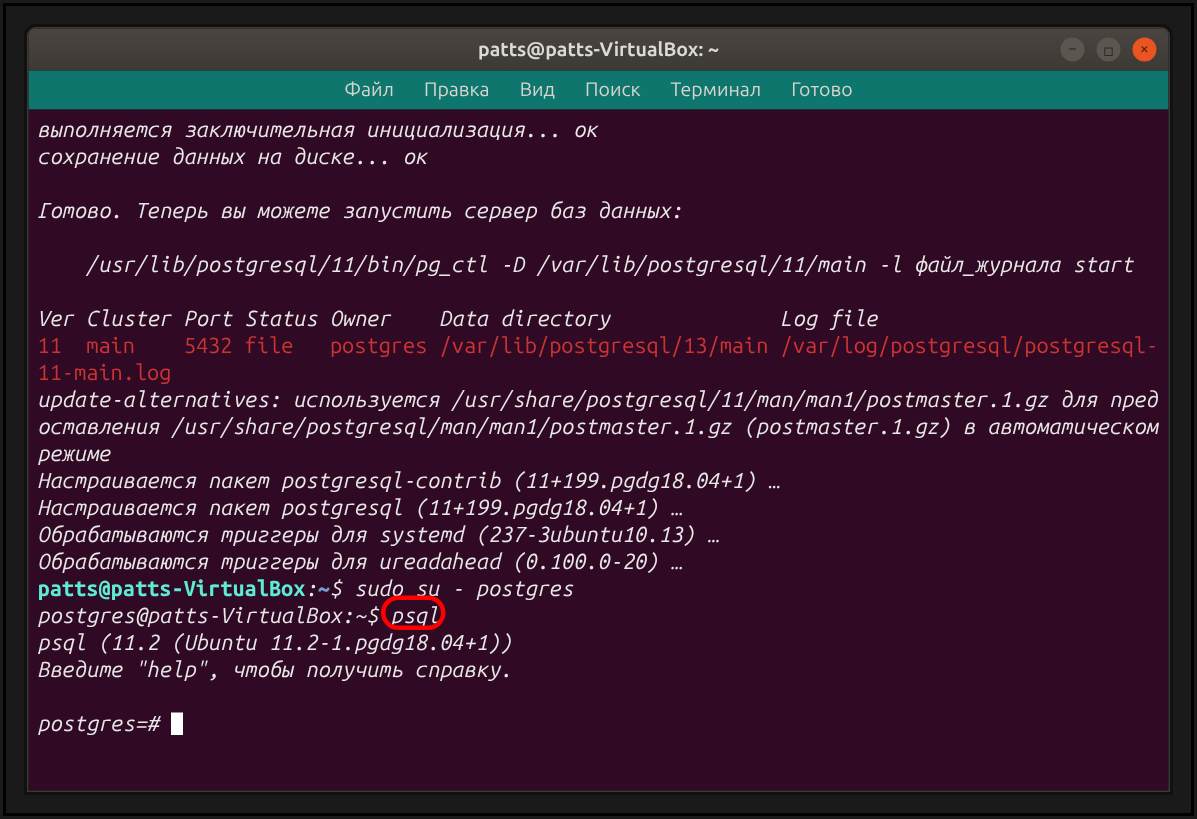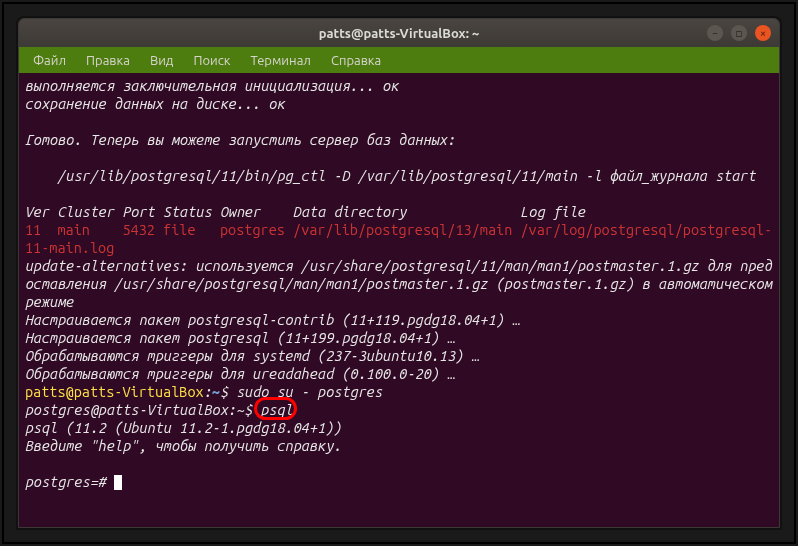--- a/index.html
+++ b/index.html
@@ -45,47 +45,48 @@
     gap: 8px;
   }
   .wc {
     width: 16px; height: 16px; border-radius: 50%;
     display: flex; align-items: center; justify-content: center;
     font-size: 11px; cursor: pointer;
     background: #5b564f; color: #2b2926;
   }
   .wc.close { background: #e95420; color: #5b2110; }
   .menubar {
-    background: #4d7c0f;
+    background: #0f766e;
     height: 26px;
     display: flex;
     align-items: center;
     padding: 0 6px;
     gap: 4px;
+    justify-content: center;
   }
   .menu-item {
     color: #d8d5cf;
     font-family: "Ubuntu", sans-serif;
     font-size: 13px;
     padding: 2px 8px;
     cursor: pointer;
   }
   .terminal {
     background: #300a24;
     color: #eee;
     height: calc(100% - 54px);
     padding: 4px 6px;
     font-size: 14.5px;
     line-height: 18px;
     white-space: pre-wrap;
     word-break: break-all;
     position: relative;
   }
   .red { color: #cc3434; }
-  .green { color: #fde047; font-weight: normal; }
+  .green { color: #5eead4; font-weight: bold; }
   .blue { color: #729fcf; font-weight: bold; }
   .white { color: #e8e8e8; font-style: italic; }
   .highlight-oval {
     position: absolute;
     border: 3px solid #ff0000;
     border-radius: 12px;
     pointer-events: none;
   }
   .cursor {
     display: inline-block;
@@ -113,34 +114,34 @@
       <div class="wc close">×</div>
     </div>
   </div>
 
   <div class="menubar">
     <span class="menu-item">Файл</span>
     <span class="menu-item">Правка</span>
     <span class="menu-item">Вид</span>
     <span class="menu-item">Поиск</span>
     <span class="menu-item">Терминал</span>
-    <span class="menu-item">Справка</span>
+    <span class="menu-item">Готово</span>
   </div>
 
   <div class="terminal"><span class="white">выполняется заключительная инициализация... ок</span>
 <span class="white">сохранение данных на диске... ок</span>
 <span> </span>
 <span class="white">Готово. Теперь вы можете запустить сервер баз данных:</span>
 <span> </span>
 <span class="white">    /usr/lib/postgresql/11/bin/pg_ctl -D /var/lib/postgresql/11/main -l файл_журнала start</span>
 <span> </span>
 <span><span class="white">Ver</span> <span class="white">Cluster</span> <span class="white">Port</span> <span class="white">Status</span> <span class="white">Owner</span>    <span class="white">Data directory</span>              <span class="white">Log file</span></span>
 <span class="red"><span>11</span>  <span>main</span>    <span>5432</span> <span>file</span>   <span>postgres</span> <span>/var/lib/postgresql/13/main</span> <span>/var/log/postgresql/postgresql-11-main.log</span></span>
 <span class="white">update-alternatives: используется /usr/share/postgresql/11/man/man1/postmaster.1.gz для предоставления /usr/share/postgresql/man/man1/postmaster.1.gz (postmaster.1.gz) в автоматическом режиме</span>
-<span class="white">Настраивается пакет postgresql-contrib (11+119.pgdg18.04+1) …</span>
+<span class="white">Настраивается пакет postgresql-contrib (11+199.pgdg18.04+1) …</span>
 <span class="white">Настраивается пакет postgresql (11+199.pgdg18.04+1) …</span>
 <span class="white">Обрабатываются триггеры для systemd (237-3ubuntu10.13) …</span>
 <span class="white">Обрабатываются триггеры для ureadahead (0.100.0-20) …</span>
 <span><span class="green">patts@patts-VirtualBox</span><span class="white">:</span><span class="blue">~</span><span class="white">$ </span><span class="white">sudo su - postgres</span></span>
 <span><span class="white">postgres@patts-VirtualBox:~$ </span><span class="white" id="psql-cmd">psql</span></span>
 <span class="white">psql (11.2 (Ubuntu 11.2-1.pgdg18.04+1))</span>
 <span class="white">Введите "help", чтобы получить справку.</span>
 <span> </span>
 <span class="white">postgres=# </span><span class="cursor"></span>
 <div class="highlight-oval" id="hl" style="left: 235.484px; top: 324px; width: 42.4844px; height: 23px;"></div>

